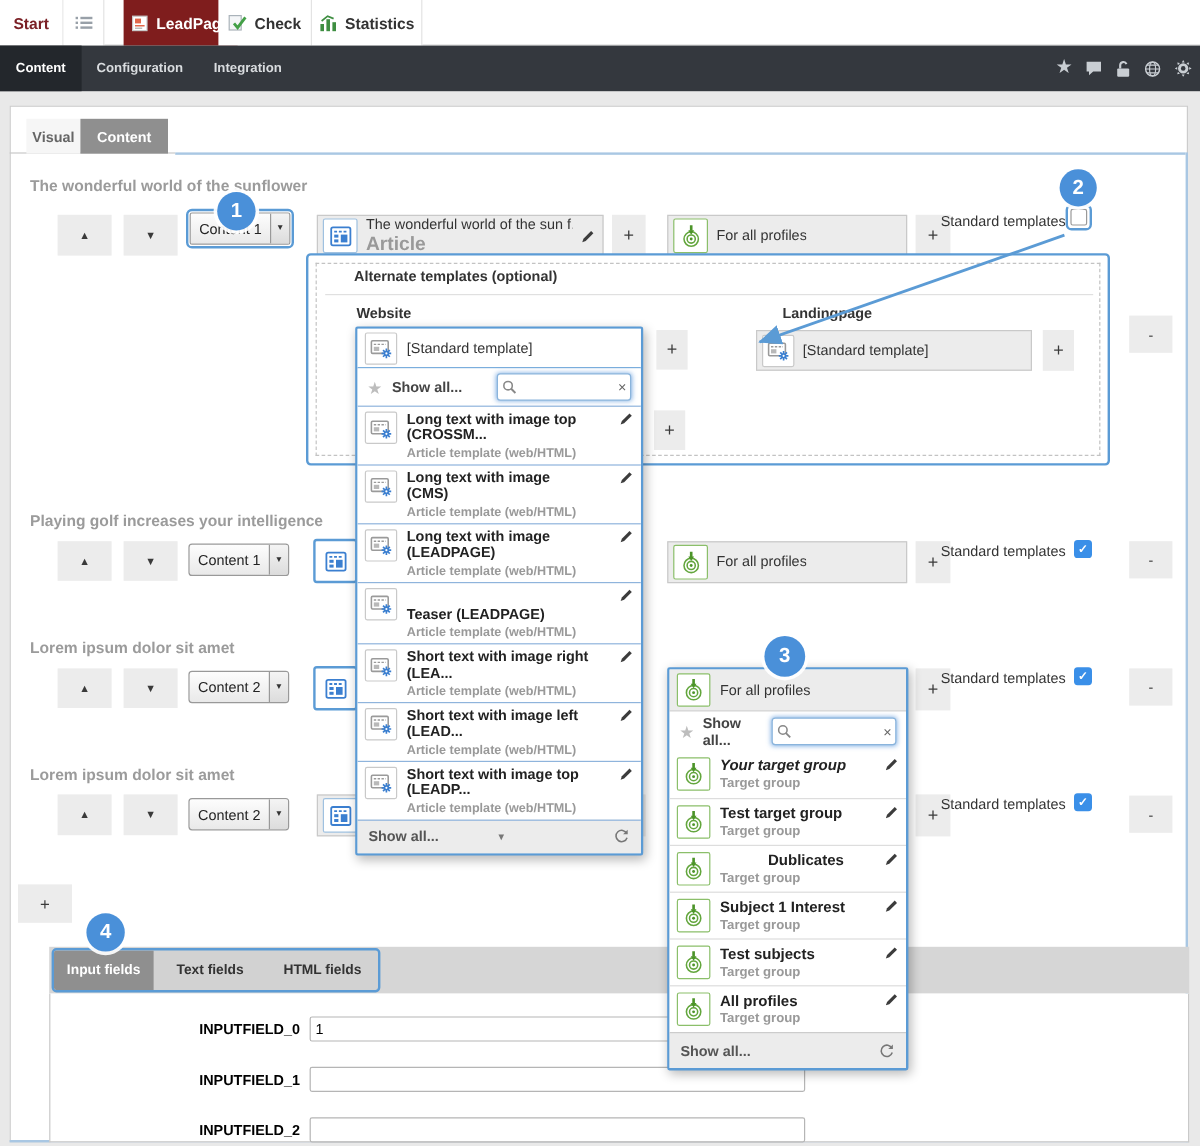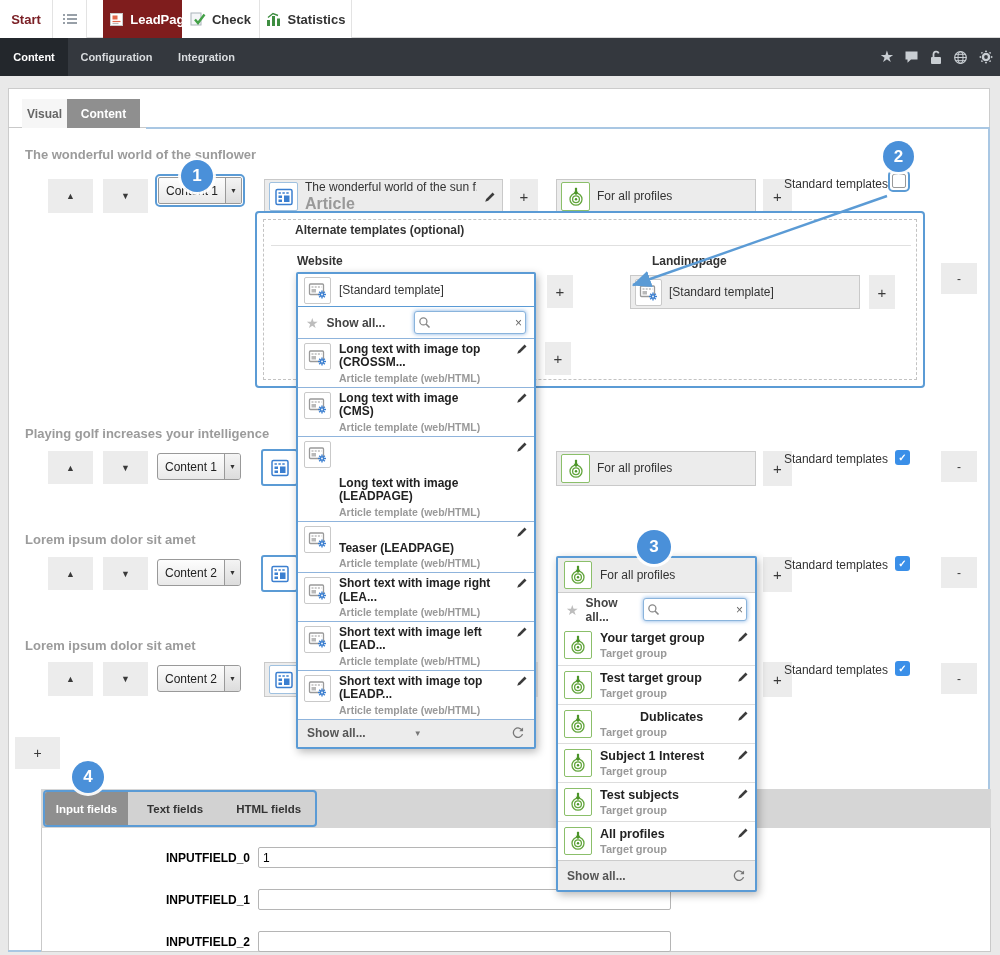--- a/index.html
+++ b/index.html
@@ -349,21 +349,21 @@
             <g stroke="#3b7fd0" stroke-width="1.4">
               <line x1="14" y1="10.5" x2="14" y2="18.5"></line>
               <line x1="10" y1="14.5" x2="18" y2="14.5"></line>
               <line x1="11.2" y1="11.7" x2="16.8" y2="17.3"></line>
               <line x1="16.8" y1="11.7" x2="11.2" y2="17.3"></line>
             </g>
             <circle cx="14" cy="14.5" r="2.2" fill="#3b7fd0"></circle>
             <circle cx="14" cy="14.5" r="0.9" fill="#fff"></circle>
           </svg>
         </span>
-      <span style="width:155px;margin-top:36px;">
+      <span style="width:155px;">
           <div class="t1">Long text with image</div>
           <div class="t1">(LEADPAGE)</div>
           <div class="tsub">Article template (web/HTML)</div>
         </span>
       <span class="pen">
           <svg width="12" height="12" viewBox="0 0 12 12">
             <path d="M1.2 10.8 L2.2 7.9 L8.6 1.5 L10.5 3.4 L4.1 9.8 Z" fill="#3c3c3c"></path>
           </svg>
         </span>
     </div>
@@ -645,21 +645,21 @@
       <span class="ibox green" style="width:26px;height:26px;margin-right:8px;">
           <svg width="20" height="20" viewBox="0 0 20 20">
             <circle cx="10" cy="12.2" r="6" fill="none" stroke="#63a63d" stroke-width="1.3"></circle>
             <circle cx="10" cy="12.2" r="3.4" fill="none" stroke="#63a63d" stroke-width="1.3"></circle>
             <circle cx="10" cy="12.2" r="1.2" fill="#4c9429"></circle>
             <line x1="10" y1="0.8" x2="10" y2="5.2" stroke="#4c9429" stroke-width="2.2"></line>
             <path d="M7.6 4.8 L10 8.6 L12.4 4.8 Z" fill="#4c9429"></path>
           </svg>
         </span>
       <span style="width:115px;">
-          <div class="t1" style="font-size:12.5px;">Your target group</div>
+          <div class="t1" style="font-size:12.5px;font-style:italic;">Your target group</div>
           <div class="tsub" style="font-size:11px;">Target group</div>
         </span>
       <span class="pen">
           <svg width="12" height="12" viewBox="0 0 12 12">
             <path d="M1.2 10.8 L2.2 7.9 L8.6 1.5 L10.5 3.4 L4.1 9.8 Z" fill="#3c3c3c"></path>
           </svg>
         </span>
     </div>
     <div class="gitem">
       <span class="ibox green" style="width:26px;height:26px;margin-right:8px;">

